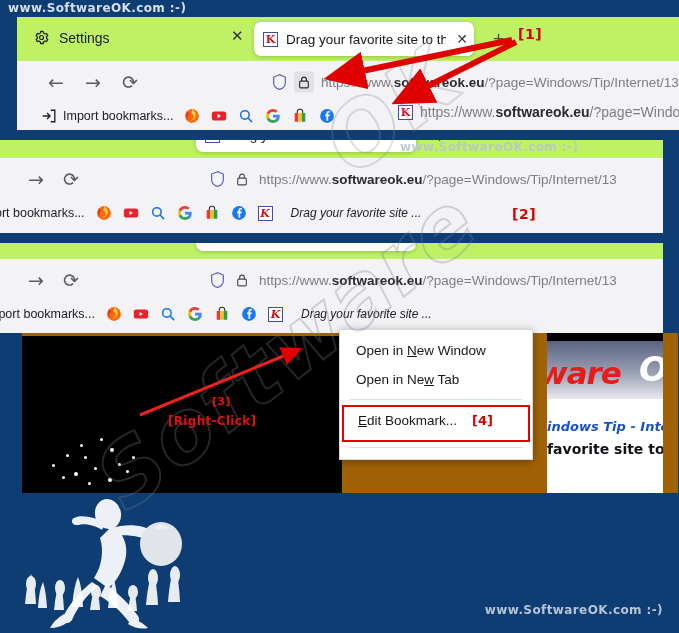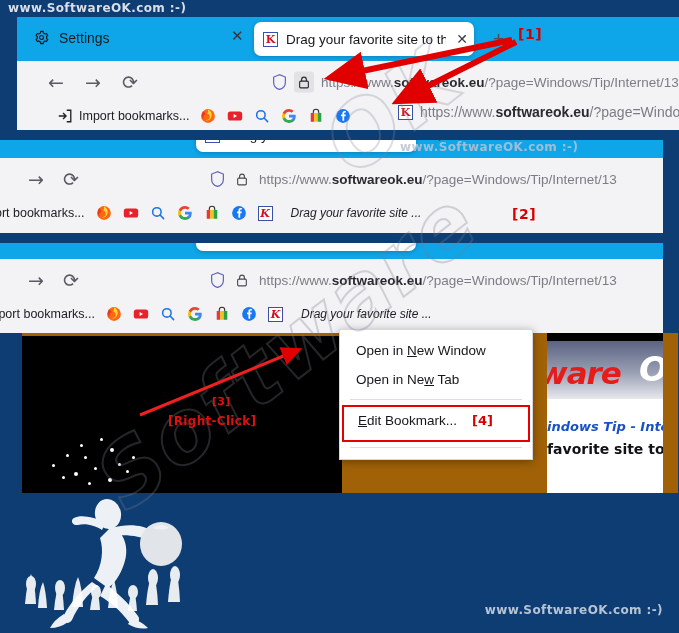--- a/index.html
+++ b/index.html
@@ -50,21 +50,21 @@
     -webkit-text-stroke:2px rgba(130,135,150,0.28);
     color:transparent;
     font-size:86px; white-space:nowrap;
     transform:rotate(-38deg);
     left:320px; top:60px; letter-spacing:2px;
   }
 
   
   .panel { position:absolute; background:#f3f3f5; overflow:hidden; z-index:10; }
 
-  .tabstrip { position:relative; height:44px; background:#0ea5e9;text-align:right; }
+  .tabstrip { position:relative; height:44px; background:#bef264;text-align:right; }
   .tab-settings {
     position:absolute; left:16px; top:10px;
     display:flex; align-items:center; gap:9px;
     font-size:14px; color:#1b1b20;
   }
   .gear { width:17px; height:17px; }
   .tab-close-x {
     position:absolute; top:12px; font-size:15px; color:#33333a;
     font-family:"DejaVu Sans", sans-serif; line-height:1;
   }
@@ -129,21 +129,21 @@
   
   #panel1 { left:17px; top:17px; width:662px; height:113px; }
   #panel1 .tab-settings { left:16px; top:12px; }
   #panel1 .tab-active { left:237px; top:5px; width:220px; }
   #panel1 .tab-close-x { left:214px; }
   #panel1 .newtab-plus { left:476px; top:11px; }
   #panel1 .navbtn.back { left:31px; }
   #panel1 .navbtn.fwd { left:68px; }
   #panel1 .navbtn.reload { left:105px; }
   #panel1 .urlbar { left:255px; }
-  #panel1 .bmrow { padding-left:40px; }
+  #panel1 .bmrow { padding-left:24px; }
 
   
   #panel2 { left:0px; top:140px; width:663px; height:93px; }
   #panel2 .tab-settings { left:-28px; top:-14px; }
   #panel2 .tab-active { left:196px; top:-22px; width:220px; }
   #panel2 .tab-close-x { left:175px; top:-12px; }
   #panel2 .newtab-plus { left:434px; top:-14px; }
   #panel2 .tabstrip { height:18px; }
   #panel2 .navbtn.fwd { left:28px; }
   #panel2 .navbtn.reload { left:63px; }

